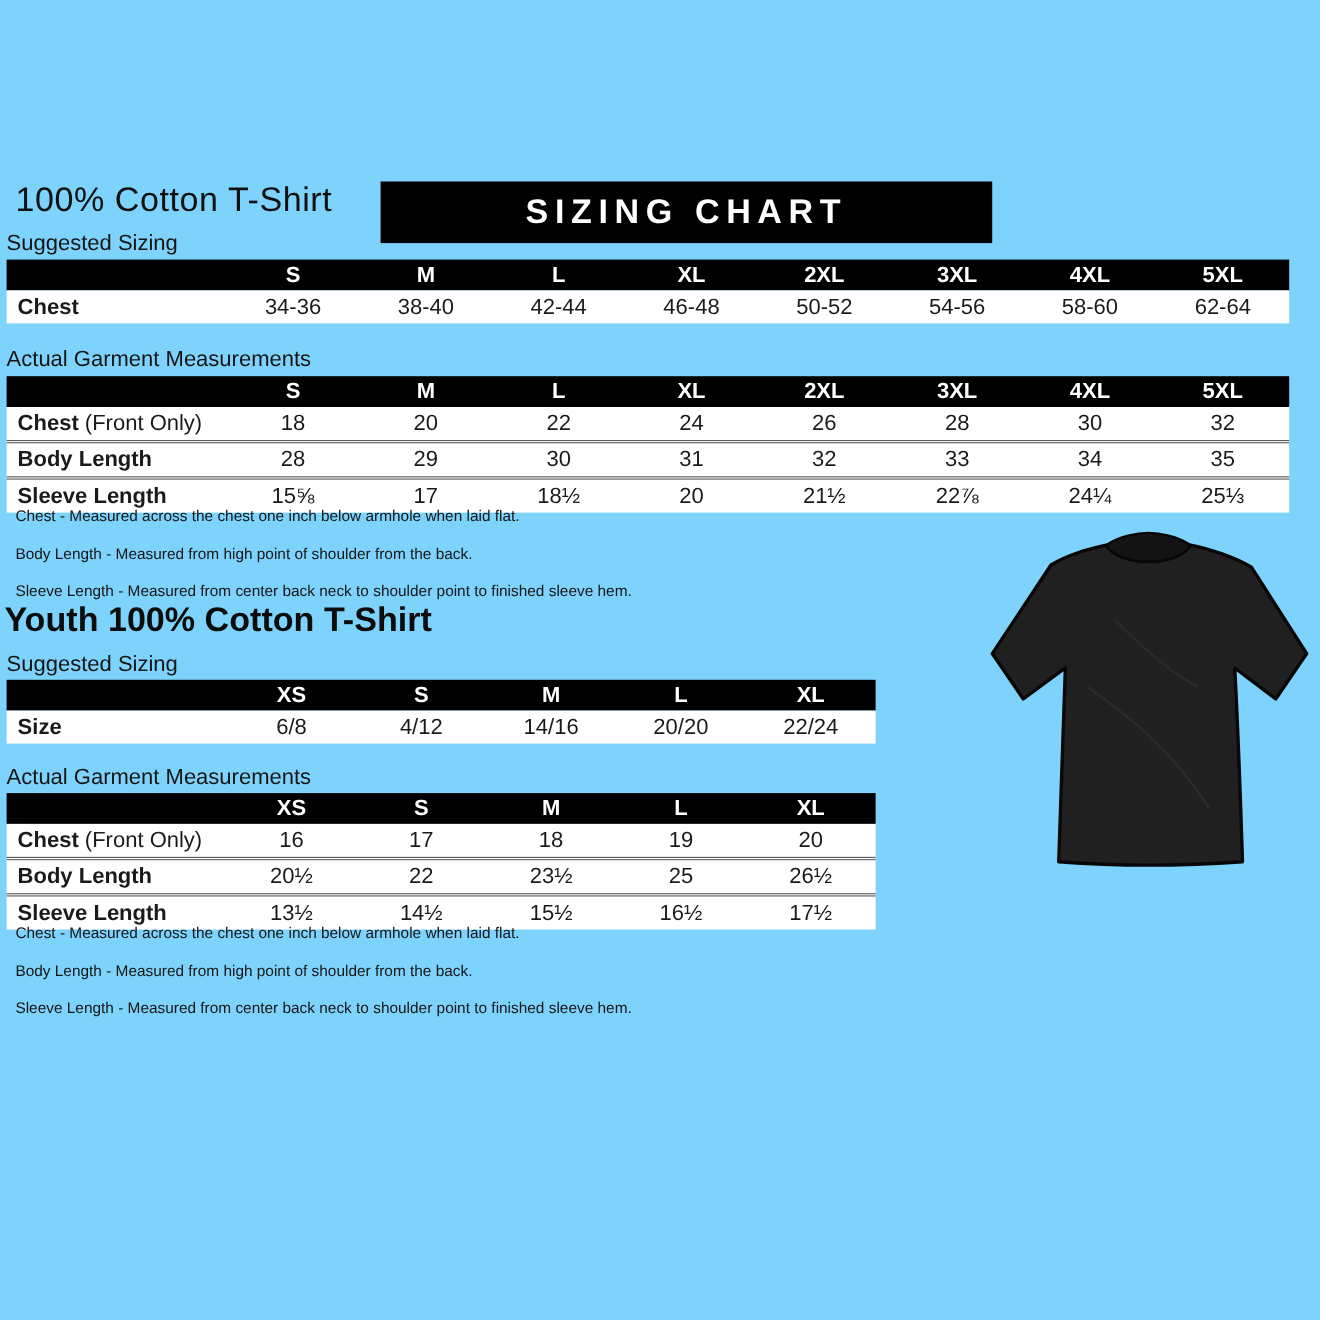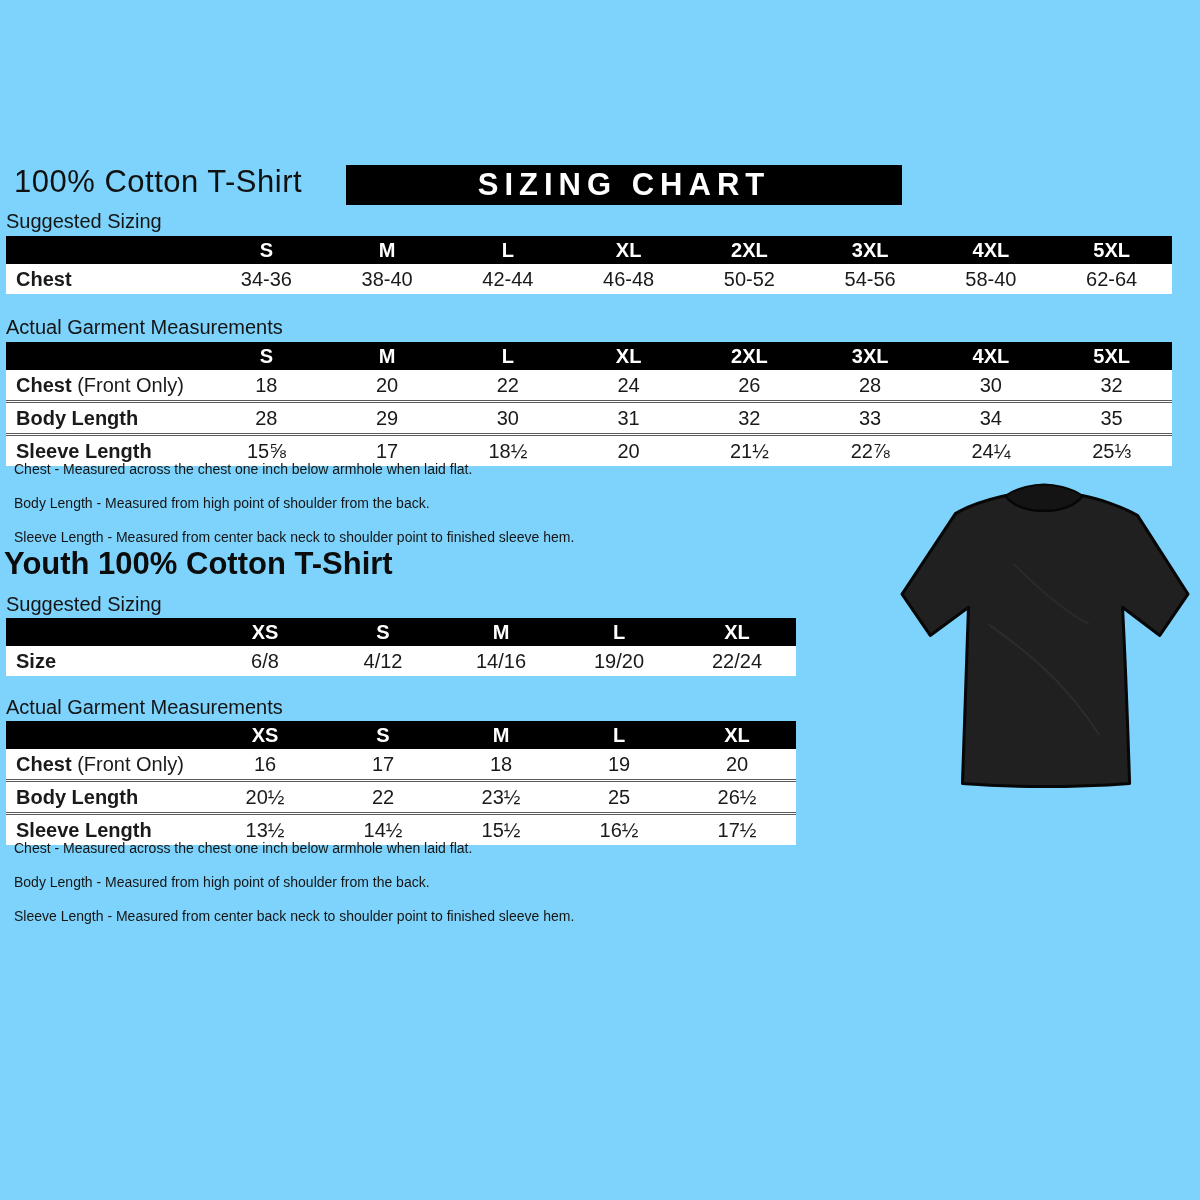--- a/index.html
+++ b/index.html
@@ -5,21 +5,21 @@
   html,body{margin:0;padding:0;background:#ffffff;}
   .page{
     position:relative;width:1200px;height:1200px;background:#7dd3fc;
     font-family:"Liberation Sans", sans-serif;color:#1a1a1a;overflow:hidden;
   }
   .title{
     position:absolute;left:14px;top:164px;font-size:31px;font-weight:400;
     letter-spacing:0.5px;color:#111;
   }
   .banner{
-    position:absolute;left:346px;top:165px;width:556px;height:40px;
+    position:absolute;left:346px;top:165px;width:556px;height:56px;
     background:#000;color:#fff;display:flex;align-items:center;justify-content:center;
     font-size:31px;font-weight:700;letter-spacing:6px;
   }
   .section-label{
     position:absolute;font-size:20px;font-weight:400;color:#141414;
   }
   .sizing-table{
     position:absolute;display:flex;flex-direction:column;font-size:20px;
   }
   .t-header{
@@ -65,21 +65,21 @@
         <div class="cell">5XL</div>
       </div>
       <div class="t-row">
         <div class="cell-label"><span class="lbl">Chest</span><span class="sfx"></span></div>
         <div class="cell">34-36</div>
         <div class="cell">38-40</div>
         <div class="cell">42-44</div>
         <div class="cell">46-48</div>
         <div class="cell">50-52</div>
         <div class="cell">54-56</div>
-        <div class="cell">58-40</div>
+        <div class="cell">58-60</div>
         <div class="cell">62-64</div>
       </div>
     </div>
 
   <div class="section-label" style="left:6px;top:316px;">Actual Garment Measurements</div>
   <div class="sizing-table" style="left:6px;top:342px;width:1166px;">
       <div class="t-header">
         <div class="cell-label"></div>
         <div class="cell">S</div>
         <div class="cell">M</div>
@@ -141,21 +141,21 @@
         <div class="cell">S</div>
         <div class="cell">M</div>
         <div class="cell">L</div>
         <div class="cell">XL</div>
       </div>
       <div class="t-row">
         <div class="cell-label"><span class="lbl">Size</span><span class="sfx"></span></div>
         <div class="cell">6/8</div>
         <div class="cell">4/12</div>
         <div class="cell">14/16</div>
-        <div class="cell">19/20</div>
+        <div class="cell">20/20</div>
         <div class="cell">22/24</div>
       </div>
     </div>
 
   <div class="section-label" style="left:6px;top:696px;">Actual Garment Measurements</div>
   <div class="sizing-table" style="left:6px;top:721px;width:790px;">
       <div class="t-header">
         <div class="cell-label"></div>
         <div class="cell">XS</div>
         <div class="cell">S</div>

